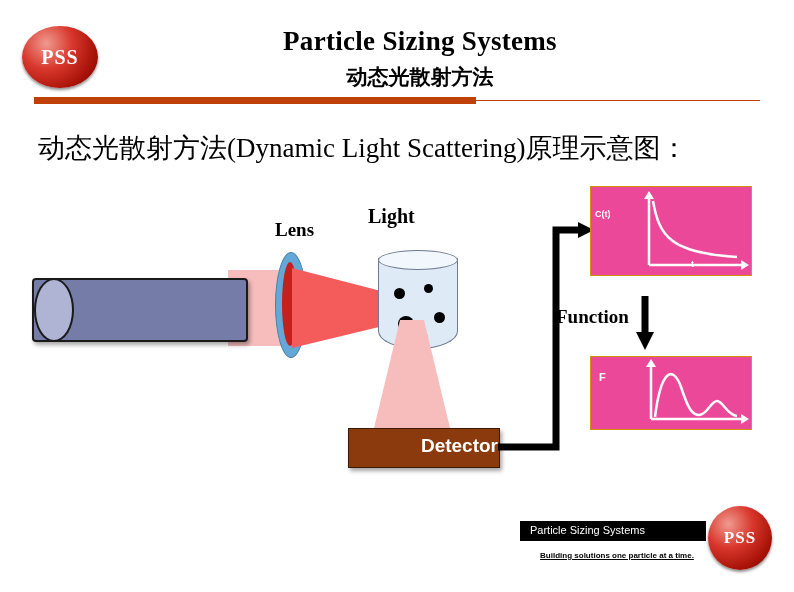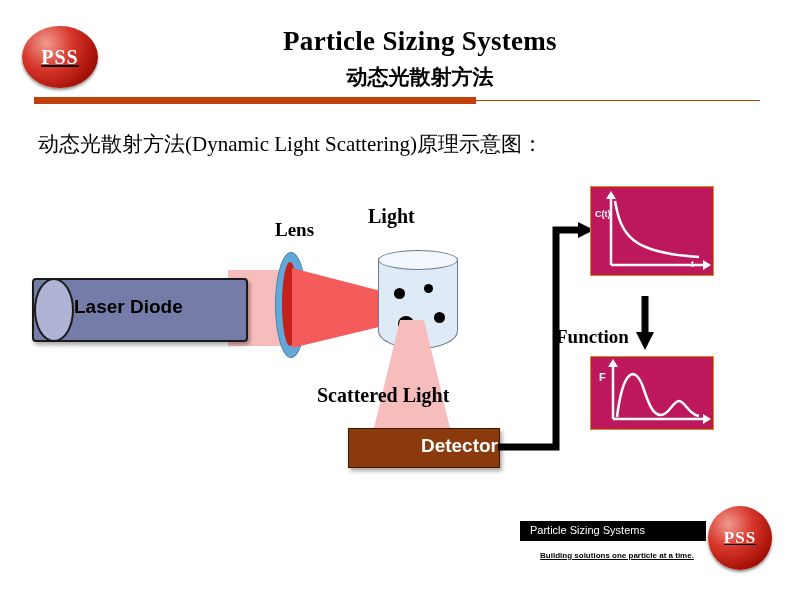--- a/index.html
+++ b/index.html
@@ -64,57 +64,56 @@
 
   
   .logo {
     position: absolute;
     border-radius: 50%;
     background: radial-gradient(circle at 32% 28%, #f09a90 0%, #d8372c 38%, #a81208 72%, #6d0a04 100%);
     box-shadow: 0 2px 3px rgba(0,0,0,0.45);
     display: flex;
     align-items: center;
     justify-content: center;
-    text-decoration: underline;
   }
   .logo-text {
     font-family: "Liberation Serif", serif;
     font-weight: bold;
     color: #ffffff;
     letter-spacing: 1px;
   }
   .logo-tl {
     left: 22px; top: 26px;
     width: 76px; height: 62px;
   }
   .logo-tl .logo-text { font-size: 20px; }
 
   
   .lead-text {
     position: absolute;
     left: 38px;
     top: 130px;
     font-family: "Liberation Serif", serif;
-    font-size: 21px;
+    font-size: 27px;
     color: #000000;
   }
 
   
   .lbl {
     position: absolute;
     font-family: "Liberation Serif", serif;
     font-weight: bold;
     color: #000000;
     white-space: nowrap;
   }
   .lbl-lens   { left: 275px; top: 219px; font-size: 19px; }
   .lbl-sample { left: 368px; top: 205px; font-size: 20px; }
   .lbl-scatt  { left: 317px; top: 384px; font-size: 20px; }
   .lbl-corr1  { left: 556px; top: 280px; font-size: 19px; }
-  .lbl-corr2  { left: 556px; top: 306px; font-size: 19px; margin-top: 20px; }
+  .lbl-corr2  { left: 556px; top: 306px; font-size: 19px; }
 
   
   .laser-body {
     position: absolute;
     left: 32px;
     top: 278px;
     width: 212px;
     height: 60px;
     background: #757ca8;
     border: 2px solid #1a1a1a;
@@ -246,22 +245,23 @@
   .wire-svg {
     position: absolute;
     left: 0; top: 0;
     width: 794px; height: 592px;
     pointer-events: none;
   }
 
   
   .plot {
     position: absolute;
-    background: #be185d;
+    background: #ec4899;
     border: 1px solid #d88f0a;
+    padding-left: 38px;
   }
   .plot-top    { left: 590px; top: 186px; width: 122px; height: 88px; }
   .plot-bottom { left: 590px; top: 356px; width: 122px; height: 72px; }
   .plot svg { display: block; }
   .plot-axis-lbl {
     position: absolute;
     font-family: "Liberation Sans", sans-serif;
     font-weight: bold;
     font-size: 9px;
     color: #ffffff;
@@ -314,21 +314,20 @@
   <div class="title-sub">动态光散射方法</div>
   <div class="header-rule-thick"></div>
   <div class="header-rule-thin"></div>
 
   <div class="lead-text">动态光散射方法(Dynamic Light Scattering)原理示意图：</div>
 
   <div class="beam-in"></div>
 
   <div class="laser-body"></div>
   <div class="laser-cap"></div>
-  <div class="laser-label">Laser Diode</div>
 
   <div class="lens-outer"></div>
   <div class="lens-inner"></div>
   <div class="lbl lbl-lens">Lens</div>
 
   <div class="beam-cone">
     <svg width="116" height="80" viewBox="0 0 116 80">
       <polygon points="0,0 0,80 116,52 116,30" fill="#f45b5b"></polygon>
     </svg>
   </div>
@@ -340,21 +339,20 @@
   <div class="dot" style="left:424px; top:284px; width:9px; height:9px;"></div>
   <div class="dot" style="left:398px; top:316px; width:16px; height:16px;"></div>
   <div class="dot" style="left:434px; top:312px; width:11px; height:11px;"></div>
   <div class="dot" style="left:420px; top:334px; width:8px; height:8px;"></div>
 
   <div class="scatter-cone">
     <svg width="150" height="120" viewBox="0 0 150 120">
       <polygon points="62,0 86,0 112,108 36,108" fill="#f7bdbd"></polygon>
     </svg>
   </div>
-  <div class="lbl lbl-scatt">Scattered Light</div>
 
   <div class="detector"></div>
   <div class="detector-label">Detector</div>
 
   <svg class="wire-svg" viewBox="0 0 794 592">
 
     <polyline points="498,447 556,447 556,230 578,230" fill="none" stroke="#000000" stroke-width="7"></polyline>
     <polygon points="578,222 594,230 578,238" fill="#000000"></polygon>
 
     <line x1="645" y1="296" x2="645" y2="334" stroke="#000000" stroke-width="7"></line>

